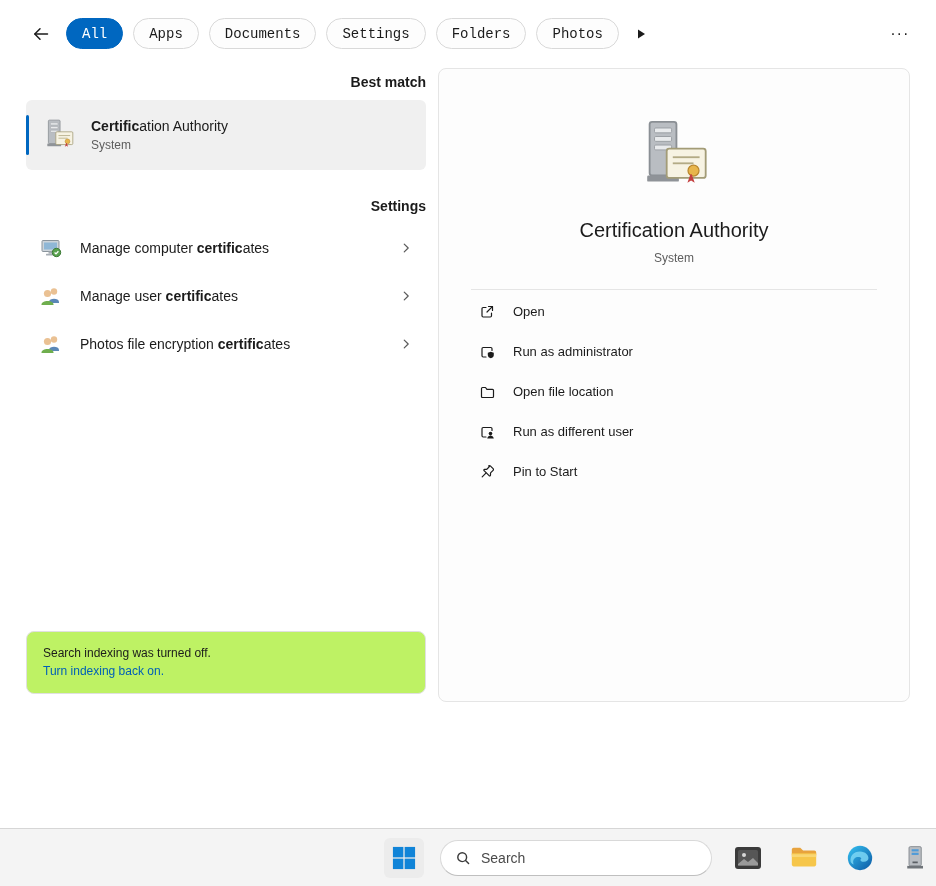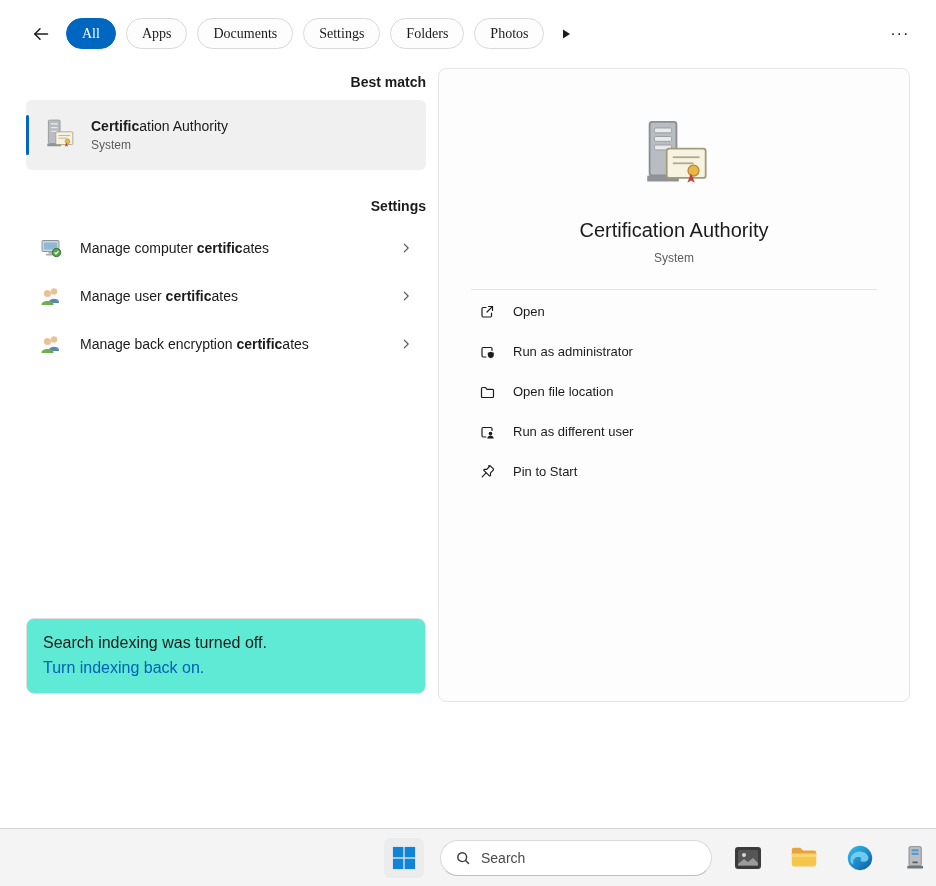--- a/index.html
+++ b/index.html
@@ -10,41 +10,41 @@
   .search-bar { margin:28px 26px 0; height:38px; flex:none; border:1px solid #c6c6c6; border-bottom-color:#999;
     border-radius:20px; background:#fff; display:flex; align-items:center; gap:11px; padding:0 15px; font-size:15px; }
   .caret { display:inline-block; width:1px; height:18px; background:#1b1b1b; vertical-align:middle; animation:blink 1.1s steps(1) infinite; }
   @keyframes blink { 50% { opacity:0; } }
   .search-text { display:flex; align-items:center; }
 
   
   .filter-row { display:flex; align-items:center; gap:10px; padding:0 26px; margin-top:17px; height:33px; flex:none; }
   .back-btn { width:30px; height:30px; border:none; background:transparent; display:flex; align-items:center; justify-content:center; cursor:pointer; }
   .pill { height:31px; padding:0 15px; display:flex; align-items:center; border-radius:16px; border:1px solid #d9d9d9;
-    background:#fdfdfd; font-size:14px; color:#1b1b1b; cursor:pointer; font-family:Liberation Serif, serif; }
+    background:#fdfdfd; font-size:14px; color:#1b1b1b; cursor:pointer; font-family:Liberation Mono, monospace; }
   .pill.selected { background:#0067c0; border-color:#0067c0; color:#fff; }
   .expand-filters { border:none; background:transparent; margin-left:6px; cursor:pointer; display:flex; align-items:center; }
   .more-btn { margin-left:auto; border:none; background:transparent; font-size:16px; letter-spacing:2px; color:#1b1b1b; cursor:pointer; padding-bottom:8px; }
 
   
   .content { display:flex; gap:12px; padding:18px 26px 0; height:652px; flex:none; }
 
   
   .left-panel { width:400px; flex:none; display:flex; flex-direction:column; }
   .section-heading { font-size:14px; font-weight:bold; margin:6px 0 10px 13px;text-align:right; }
   .section-heading.settings { margin-top:28px; }
   .best-match-card { position:relative; background:#f0f0f0; border-radius:6px; min-height:70px;
     display:flex; align-items:center; gap:15px; padding:12px 14px 12px 16px; cursor:pointer; }
   .accent-bar { position:absolute; left:0; top:50%; transform:translateY(-50%); width:3px; height:40px; background:#0067c0; border-radius:2px; }
   .bm-title { font-size:14px; }
   .bm-sub { font-size:12px; color:#5d5d5d; margin-top:4px; }
   .setting-row { height:48px; display:flex; align-items:center; gap:17px; padding:0 13px; border-radius:6px; font-size:14px; cursor:pointer; }
   .setting-row .chev { margin-left:auto; display:flex; }
-  .indexing-card { margin-top:auto; margin-bottom:8px; border:1px solid #e0e0e0; background:#5eead4; border-radius:8px;
-    padding:12px 16px; font-size:16px; line-height:1.55; }
+  .indexing-card { margin-top:auto; margin-bottom:8px; border:1px solid #e0e0e0; background:#bef264; border-radius:8px;
+    padding:12px 16px; font-size:12px; line-height:1.55; }
   .indexing-link { color:#005fb8; cursor:pointer; }
 
   
   .right-panel { flex:1; border:1px solid #e5e5e5; background:#fdfdfd; border-radius:8px;
     padding:42px 32px 20px; display:flex; flex-direction:column; align-items:center; }
   .rp-title { font-size:20px; font-weight:normal; margin-top:24px; }
   .rp-sub { font-size:12px; color:#5d5d5d; margin-top:9px; }
   .rp-divider { width:100%; height:1px; background:#e5e5e5; margin:24px 0 14px; border:none; }
   .actions { width:100%; }
   .action-row { height:40px; display:flex; align-items:flex-start; gap:18px; font-size:13px; padding:0 8px; border-radius:4px; cursor:pointer; }
@@ -169,21 +169,21 @@
 
       <div class="setting-row">
         <span style="display:flex;">
           <svg width="24" height="24" viewBox="0 0 24 24">
             <circle cx="15" cy="7.5" r="3.2" fill="#eac193"></circle>
             <path d="M10 18c0-4.2 10-4.2 10 0v1H10z" fill="#5b87b7"></path>
             <circle cx="8.5" cy="9.5" r="3.6" fill="#eac193"></circle>
             <path d="M2.5 20.5c0-4.8 12-4.8 12 0v.5h-12z" fill="#6fae4e"></path>
           </svg>
         </span>
-        <span><span>Manage back encryption </span><b>certific</b><span>ates</span></span>
+        <span><span>Photos file encryption </span><b>certific</b><span>ates</span></span>
         <span class="chev">
           <svg width="14" height="14" viewBox="0 0 16 16" fill="none" stroke="#5a5a5a" stroke-width="1.4" stroke-linecap="round" stroke-linejoin="round">
               <path d="M6 3.5 10.5 8 6 12.5"></path>
             </svg>
         </span>
       </div>
 
       <div class="indexing-card">
         <div>Search indexing was turned off.</div>
         <div class="indexing-link">Turn indexing back on.</div>

